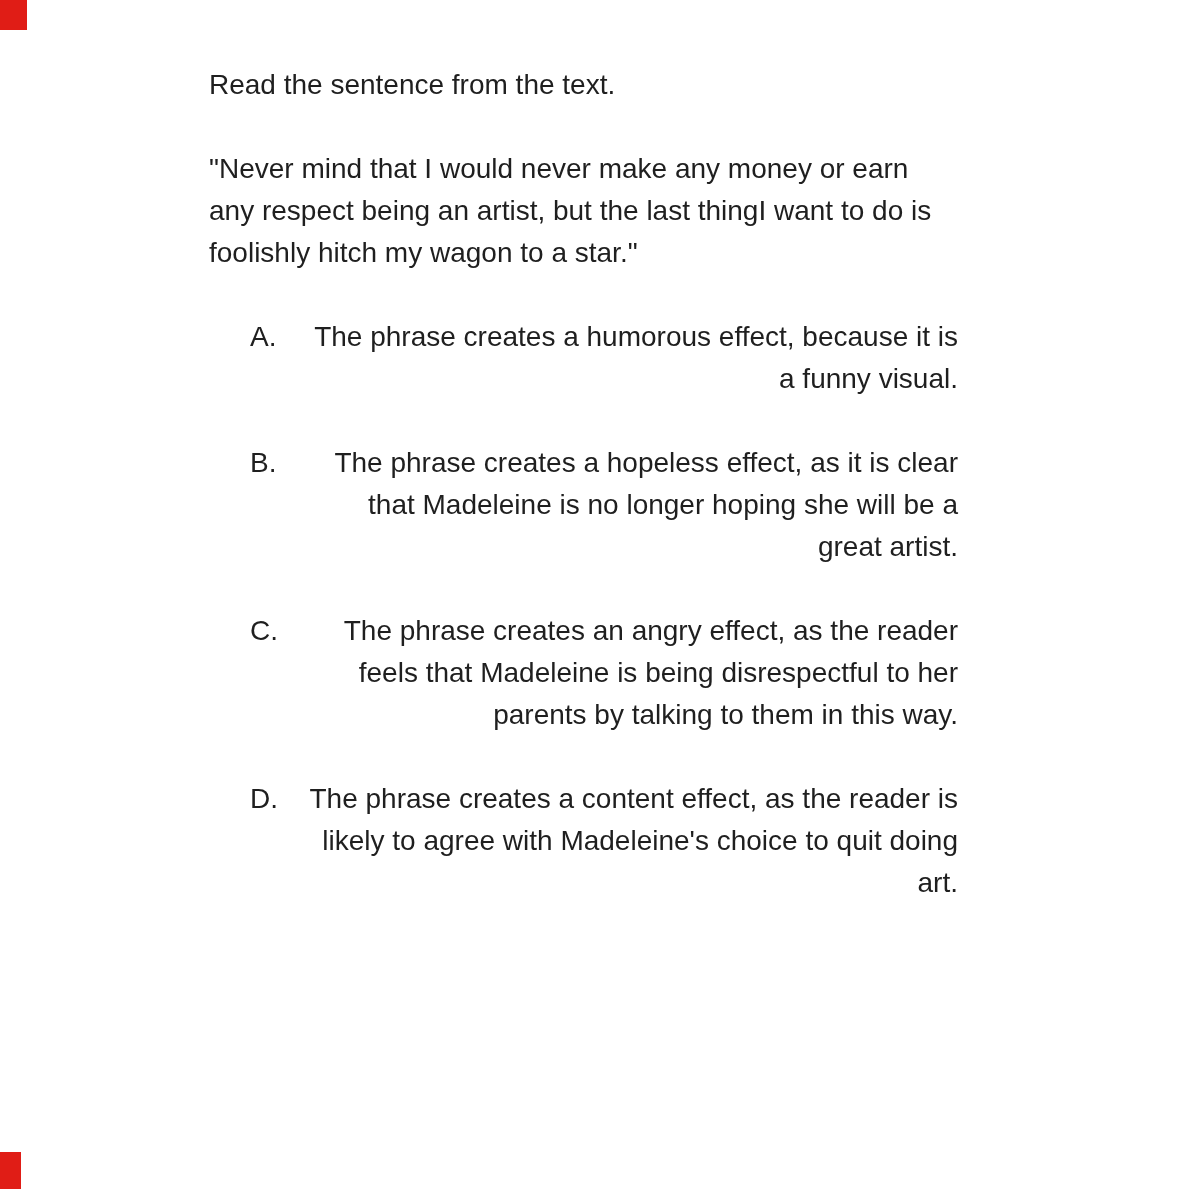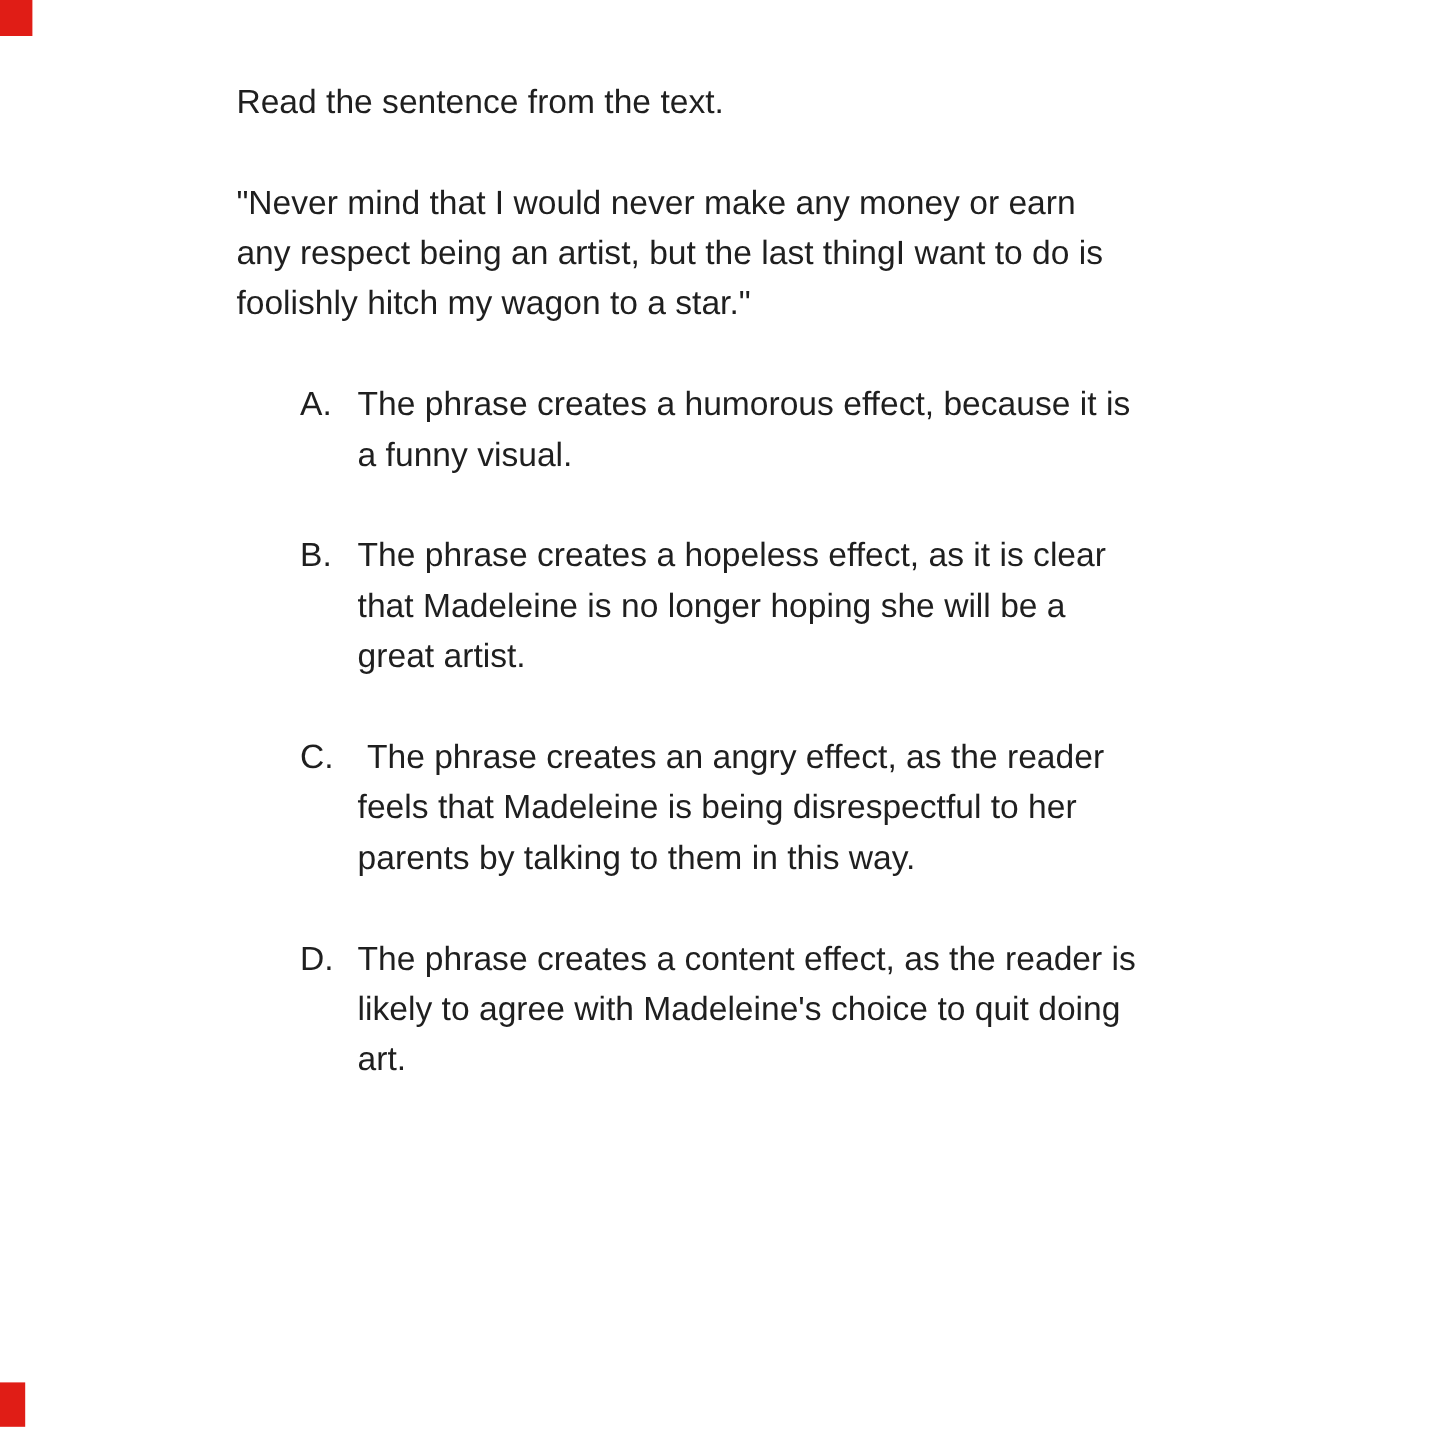--- a/index.html
+++ b/index.html
@@ -18,21 +18,21 @@
   .content {
     position: absolute;
     left: 197px;
     top: 64px;
     width: 780px;
   }
   .para {
     font-size: 28px;
     line-height: 42px;
     width: 724px;
-    margin: 0 0 42px 0;
+    margin: 0 0 42px 12px;
     white-space: pre-wrap;
   }
   .quote .underlined {
     text-underline-offset: 4px;
   }
   .options {
     margin-top: 0;
   }
   .option {
     display: flex;
@@ -42,20 +42,21 @@
     cursor: pointer;
   }
   .option-label {
     flex: 0 0 48px;
     white-space: pre;
   }
   .option-text {
     flex: 0 0 auto;
     width: 660px;
     white-space: pre-wrap;
+    text-align: right;
   }
   .marker {
     position: absolute;
     left: 0;
   }
   .marker-top {
     top: 0;
     width: 27px;
     height: 30px;
   }

